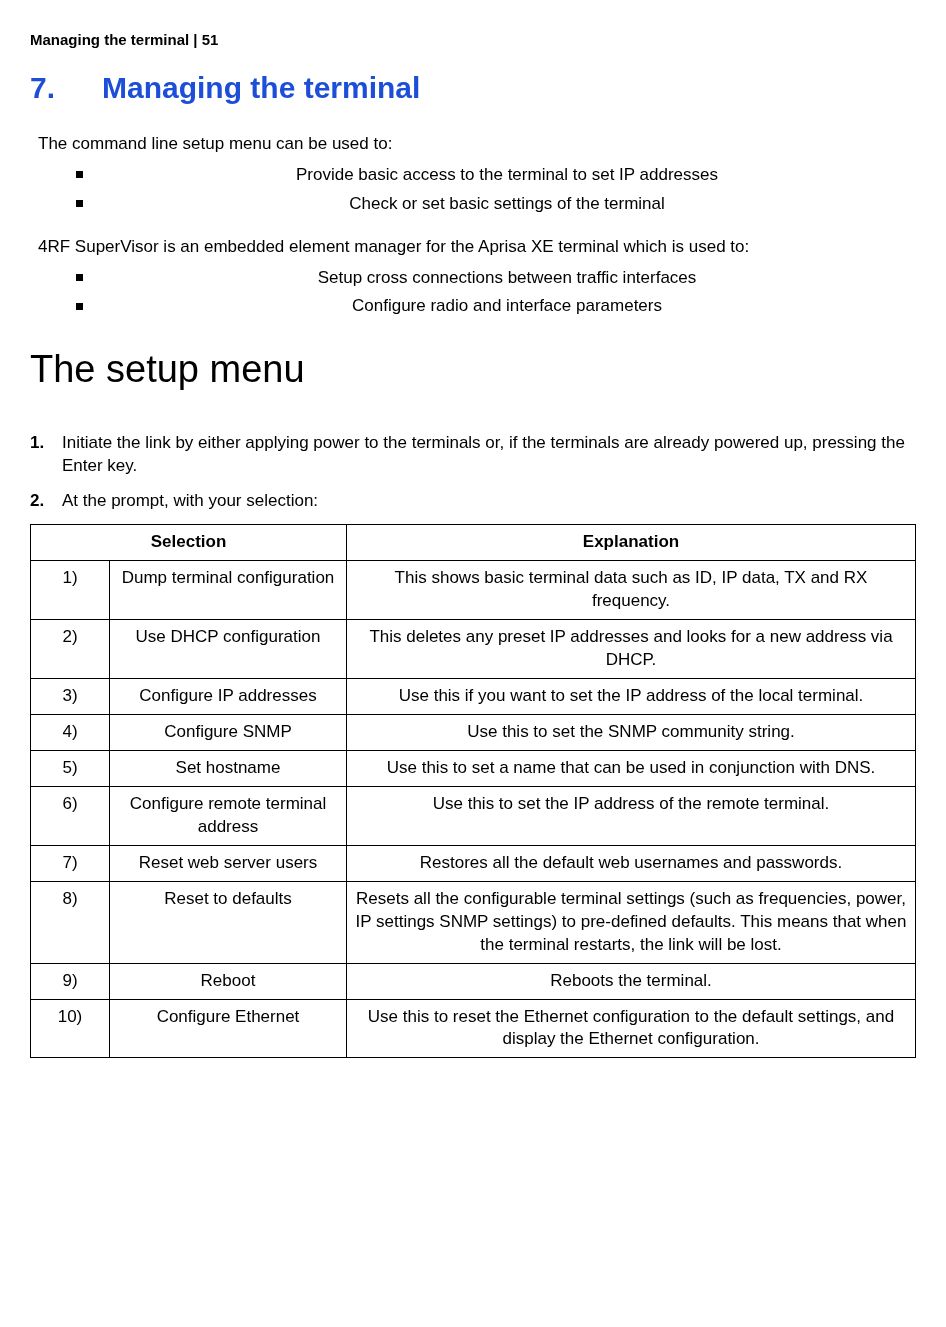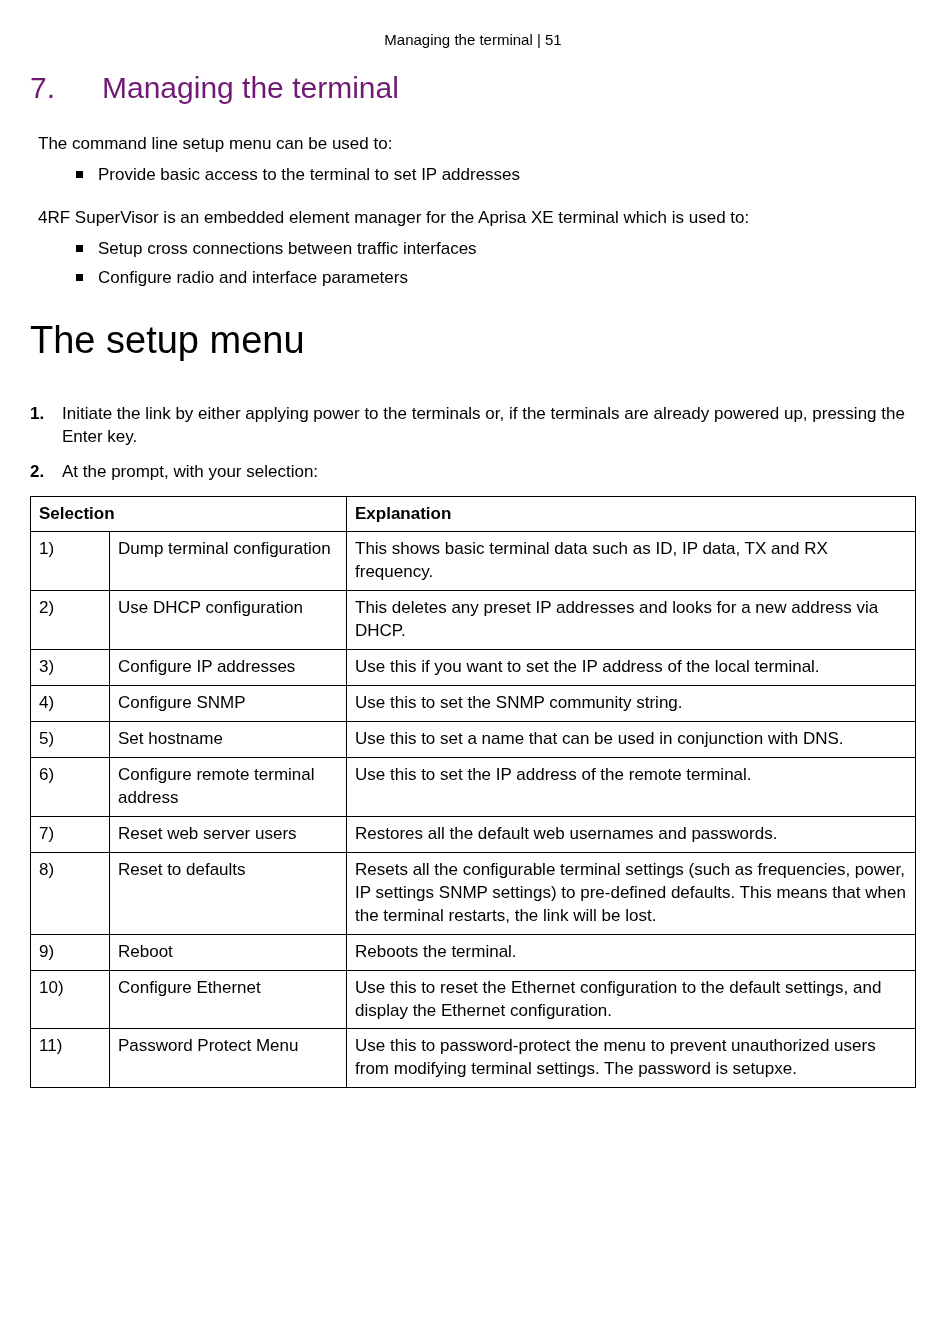--- a/index.html
+++ b/index.html
@@ -6,34 +6,35 @@
     font-family: Arial, Helvetica, sans-serif;
     font-size: 17px;
     line-height: 1.35;
     color: #000;
     margin: 0;
     padding: 30px 30px 40px 30px;
     max-width: 946px;
     box-sizing: border-box;
   }
   .header-line {
-    text-align: center;
+    text-align: left;
     font-size: 15px;
     margin-bottom: 18px;
+    font-weight: bold;
   }
   h1.chapter {
     font-size: 30px;
-    font-weight: normal;
-    color: #701a75;
+    font-weight: bold;
+    color: #1d4ed8;
     margin: 0 0 24px 0;
   }
   h1.chapter .num { display: inline-block; width: 72px; }
   p.intro { margin: 10px 0 8px 8px; }
   ul.sq { list-style: none; padding-left: 46px; margin: 6px 0 20px 0; }
-  ul.sq li { position: relative; padding-left: 22px; margin: 6px 0; }
+  ul.sq li { position: relative; padding-left: 22px; margin: 6px 0; text-align: center; }
   ul.sq li::before {
     content: "";
     position: absolute;
     left: 0; top: 0.45em;
     width: 7px; height: 7px;
     background: #000;
   }
   h2.section {
     font-size: 38px;
     font-weight: normal;
@@ -43,41 +44,42 @@
   .step .sn { position: absolute; left: 0; font-weight: bold; }
   table.sel {
     width: 100%;
     border-collapse: collapse;
     margin-top: 8px;
     font-size: 17px;
   }
   table.sel th, table.sel td {
     border: 1px solid #000;
     padding: 6px 8px;
-    text-align: left;
+    text-align: center;
     vertical-align: top;
   }
   table.sel th { font-weight: bold; }
   table.sel td.idx { width: 62px; }
   table.sel td.name { width: 220px; }
 </style>
 </head>
 <body>
 
 <div class="header-line">
   <span>Managing the terminal</span><span>  |  </span><span>51</span>
 </div>
 
 <h1 class="chapter">
   <span class="num">7.</span><span>Managing the terminal</span>
 </h1>
 
 <p class="intro">The command line setup menu can be used to:</p>
 <ul class="sq">
   <li>Provide basic access to the terminal to set IP addresses</li>
+  <li>Check or set basic settings of the terminal</li>
 </ul>
 
 <p class="intro">4RF SuperVisor is an embedded element manager for the Aprisa XE terminal which is used to:</p>
 <ul class="sq">
   <li>Setup cross connections between traffic interfaces</li>
   <li>Configure radio and interface parameters</li>
 </ul>
 
 <h2 class="section">The setup menu</h2>
 
@@ -142,19 +144,14 @@
     <tr>
       <td class="idx">9)</td>
       <td class="name">Reboot</td>
       <td>Reboots the terminal.</td>
     </tr>
     <tr>
       <td class="idx">10)</td>
       <td class="name">Configure Ethernet</td>
       <td>Use this to reset the Ethernet configuration to the default settings, and display the Ethernet configuration.</td>
     </tr>
-    <tr>
-      <td class="idx">11)</td>
-      <td class="name">Password Protect Menu</td>
-      <td>Use this to password-protect the menu to prevent unauthorized users from modifying terminal settings. The password is setupxe.</td>
-    </tr>
   </tbody>
 </table>
 
 </body></html>

